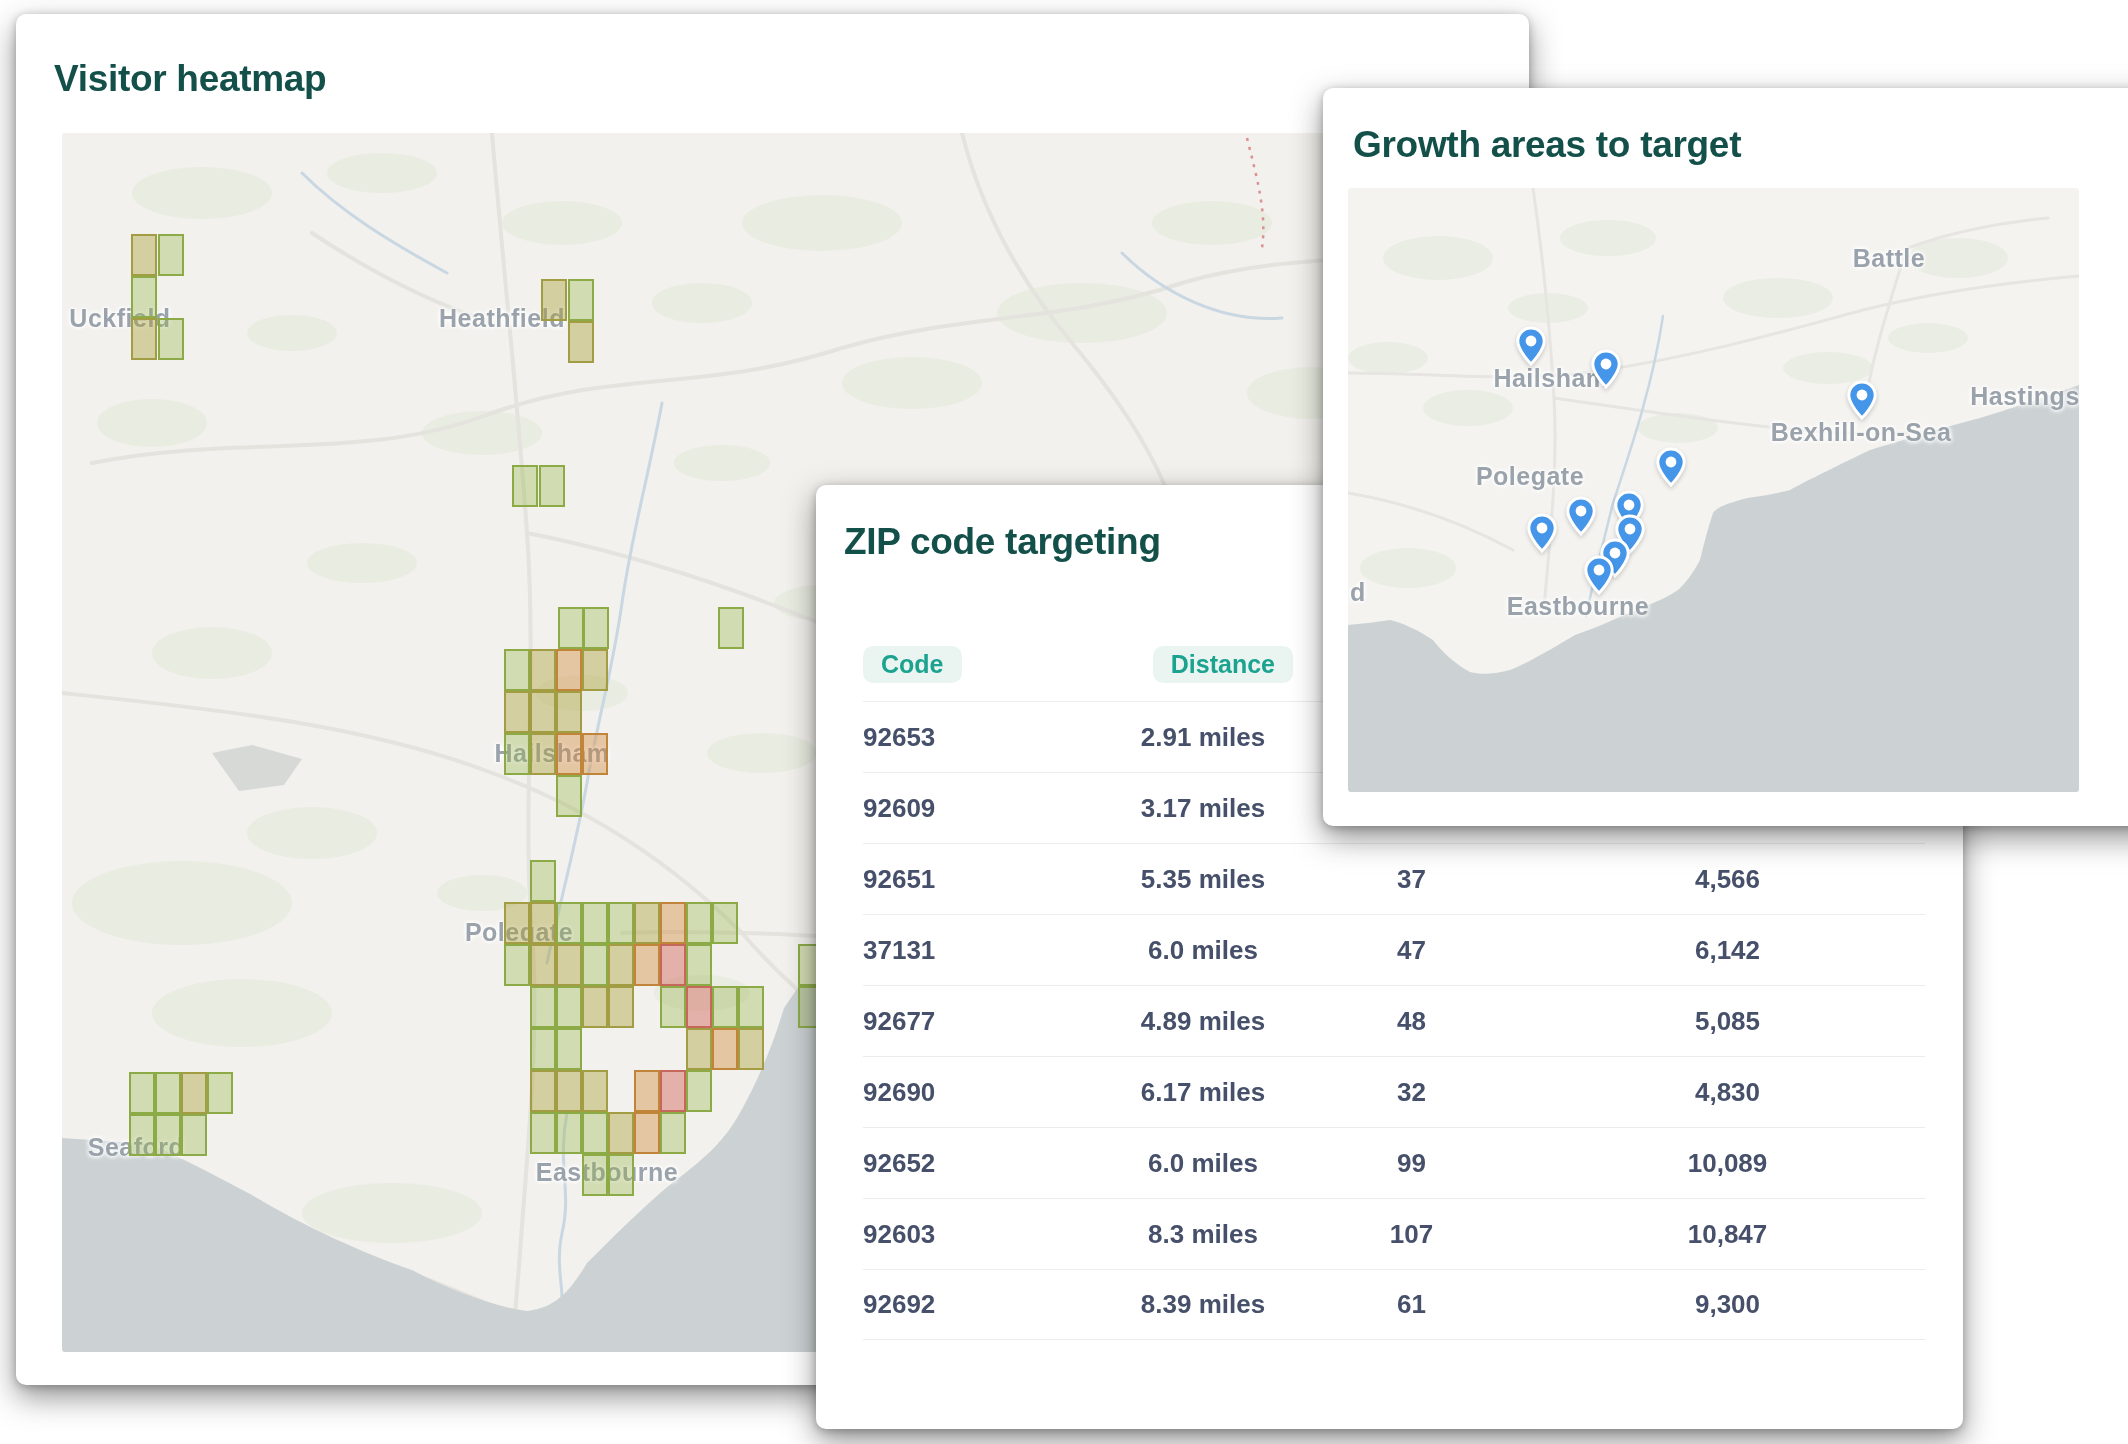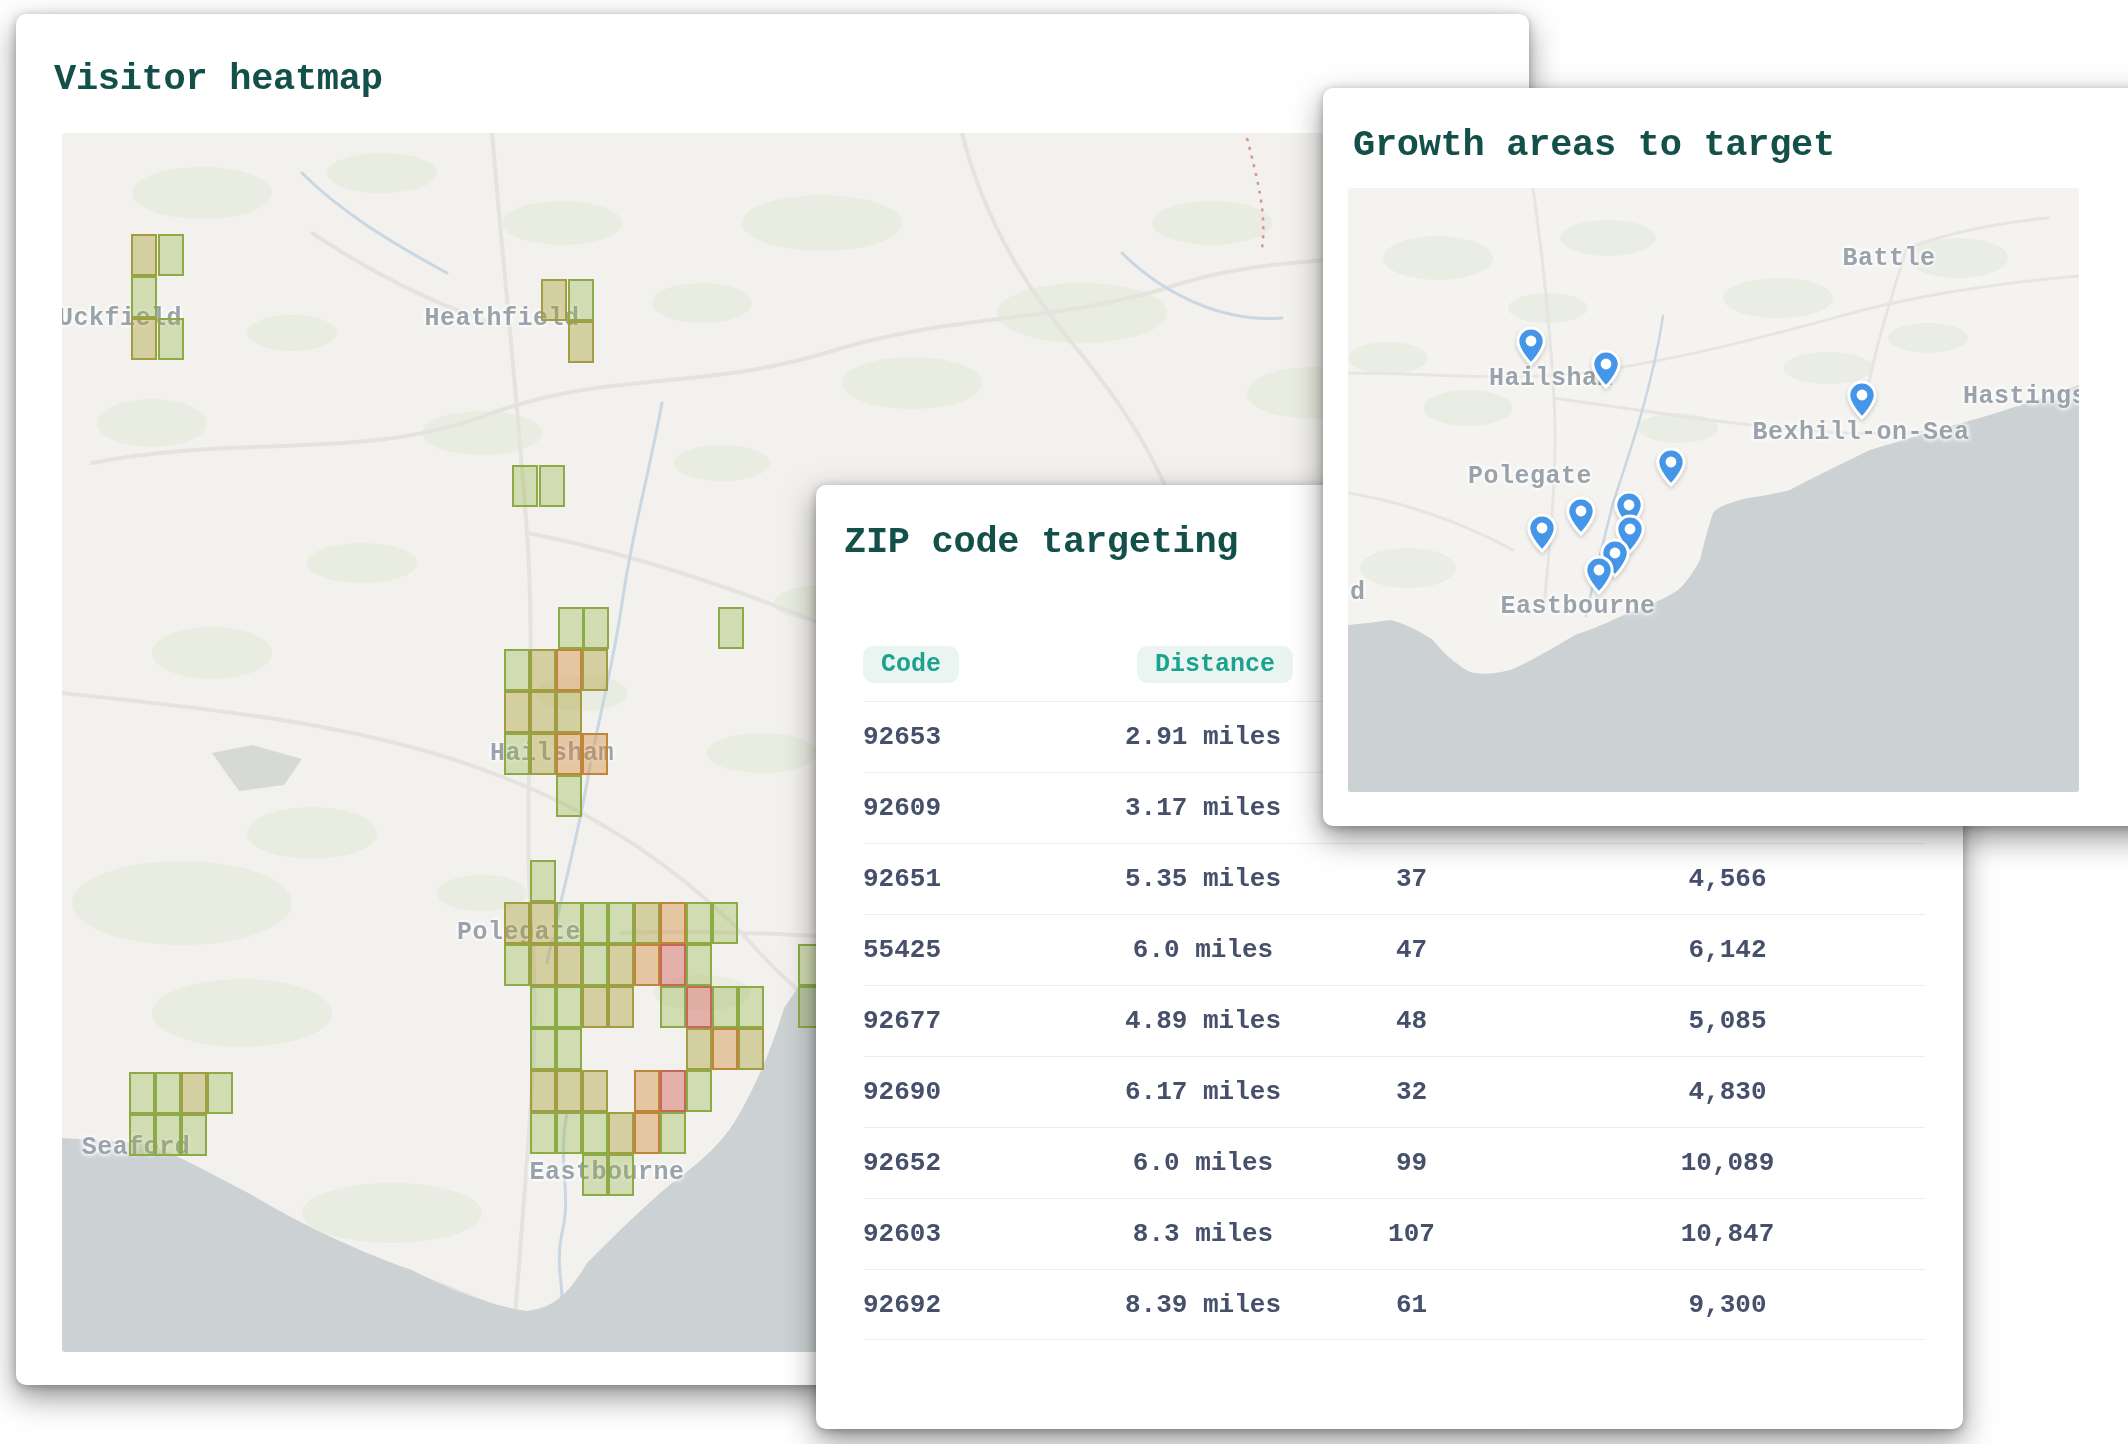--- a/index.html
+++ b/index.html
@@ -5,21 +5,20 @@
   * { box-sizing: border-box; }
   html, body { margin: 0; padding: 0; }
   body {
     width: 2128px; height: 1444px; position: relative; overflow: hidden;
     background: #ffffff;
     font-family: "Liberation Sans", "DejaVu Sans", sans-serif;
   }
   .card {
     position: absolute; background: #ffffff; border-radius: 10px;
     box-shadow: 0 12px 30px rgba(40,40,40,.5), 0 2px 8px rgba(0,0,0,.25);
-    font-family: Liberation Mono, monospace;
   }
   .card-title {
     position: absolute; margin: 0; white-space: nowrap;
     font-size: 37px; font-weight: 700; letter-spacing: -0.3px;
     color: var(--title, #14504a);
   }
   #card-visitor { left: 16px; top: 14px; width: 1513px; height: 1371px; z-index: 1; }
   #card-visitor .card-title { left: 38px; top: 44px; }
   #card-zip { left: 816px; top: 485px; width: 1147px; height: 944px; z-index: 2; }
   #card-zip .card-title { left: 28px; top: 36px; }
@@ -244,21 +243,21 @@
           <div class="tcell num"></div>
           <div class="tcell num"></div>
         </div>
         <div class="trow">
           <div class="tcell">92651</div>
           <div class="tcell num">5.35 miles</div>
           <div class="tcell num">37</div>
           <div class="tcell num">4,566</div>
         </div>
         <div class="trow">
-          <div class="tcell">55425</div>
+          <div class="tcell">37131</div>
           <div class="tcell num">6.0 miles</div>
           <div class="tcell num">47</div>
           <div class="tcell num">6,142</div>
         </div>
         <div class="trow">
           <div class="tcell">92677</div>
           <div class="tcell num">4.89 miles</div>
           <div class="tcell num">48</div>
           <div class="tcell num">5,085</div>
         </div>

